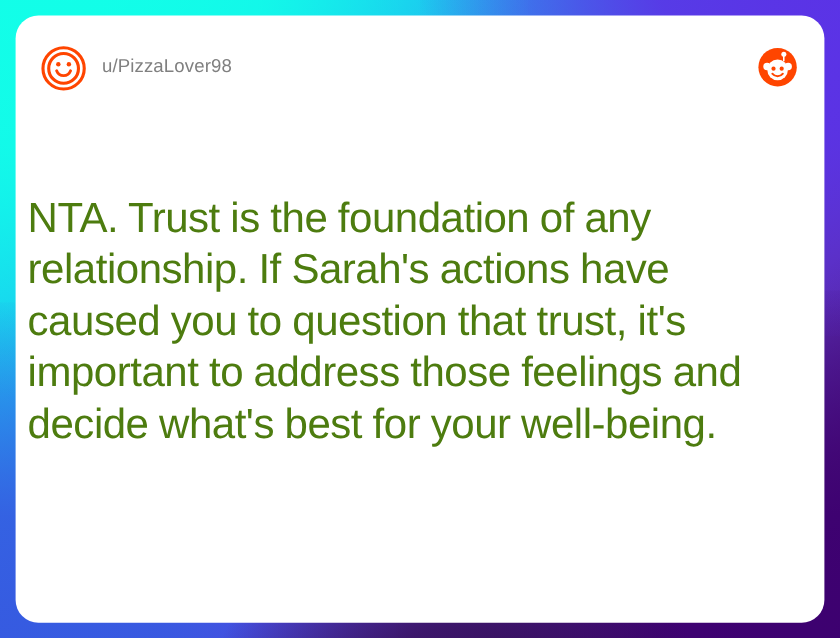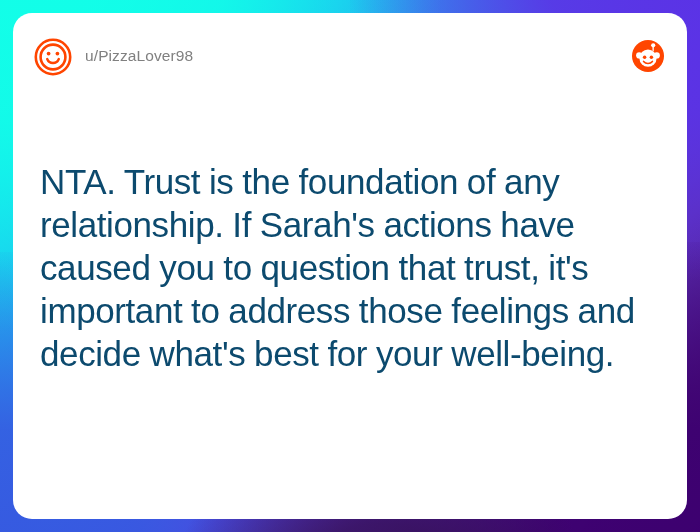--- a/index.html
+++ b/index.html
@@ -106,26 +106,26 @@
     right: 19px;
     top: 23px;
     width: 40px;
     height: 40px;
   }
   .brand-logo svg { display: block; }
 
   
   .comment-body {
     position: absolute;
-    left: 27px;
+    left: 10px;
     top: 147px;
     width: 600px;
     font-size: 35px;
     line-height: 43px;
-    color: #0c4a6e;
+    color: #4d7c0f;
     letter-spacing: -0.4px;
     word-spacing: -0.5px;
     font-weight: 400;
   }
 </style>
 </head>
 <body>
 
 <div class="backdrop">
   <div class="tint tint-tl"></div>

